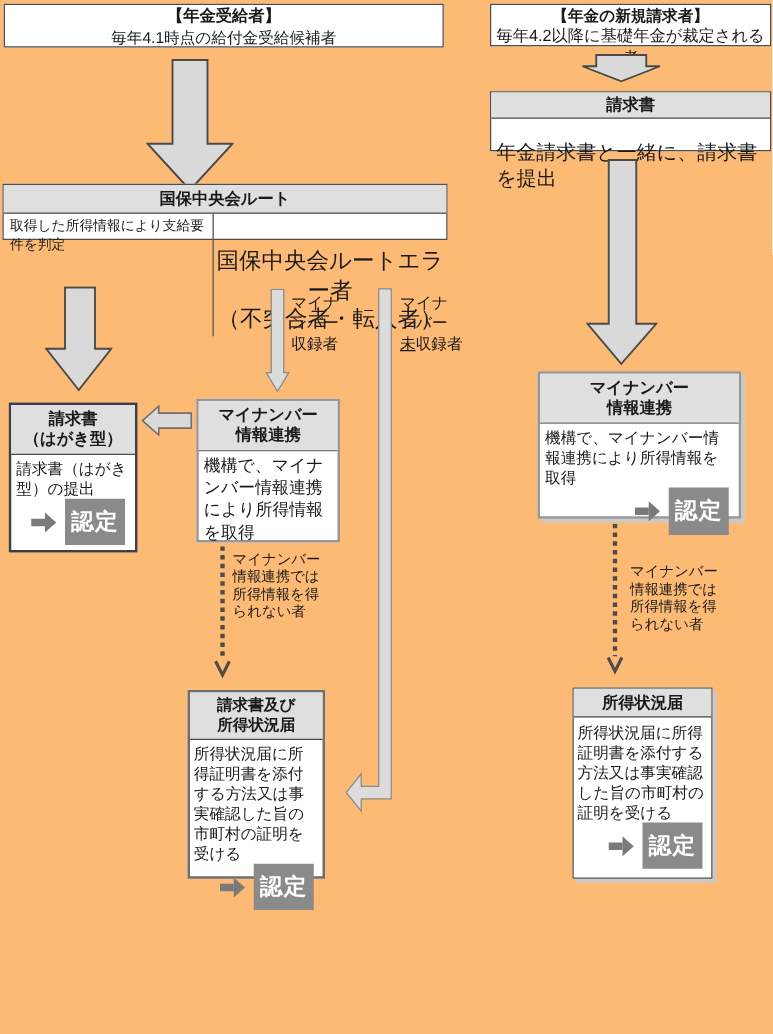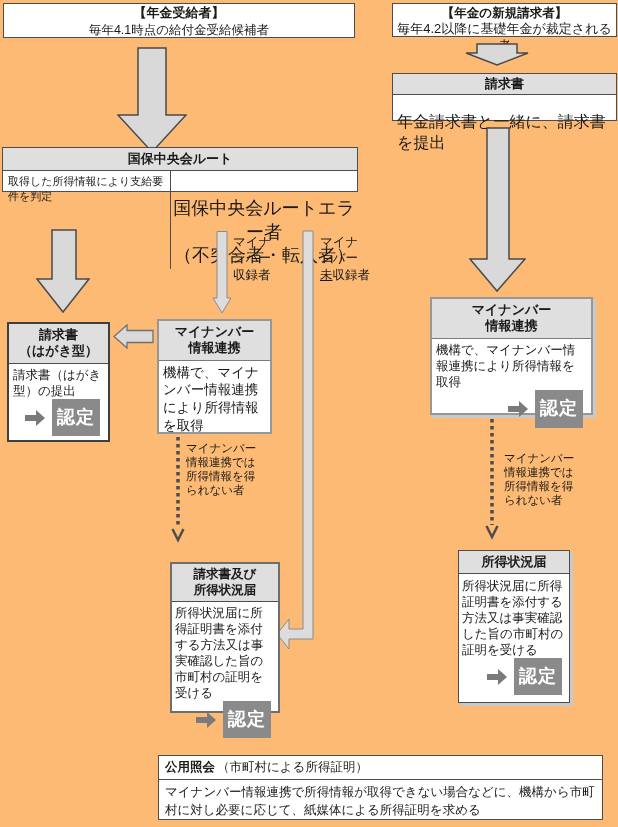--- a/index.html
+++ b/index.html
@@ -125,21 +125,21 @@
     <line x1="7" y1="0" x2="7" y2="91" stroke="#4d4d4d" stroke-width="3.5" stroke-dasharray="3.5 3.5"></line>
     <path d="M1.5,92 L7,103 L12.5,92" fill="none" stroke="#4d4d4d" stroke-width="2.5"></path>
   </svg>
   <div class="lbl-sm" style="left:186px;top:441px;">
     <div>マイナンバー</div>
     <div>情報連携では</div>
     <div>所得情報を得</div>
     <div>られない者</div>
   </div>
 
-  <div class="box mborder" style="left:170px;top:552px;width:110px;height:151px;margin-top:10px;">
+  <div class="box mborder" style="left:150px;top:552px;width:110px;height:151px;">
     <div class="hdr" style="font-size:12.5px;">
       <div>請求書及び</div>
       <div>所得状況届</div>
     </div>
     <div class="bdy" style="font-size:12.5px;line-height:1.28;padding:3px;">
       <div>所得状況届に所得証明書を添付する方法又は事実確認した旨の市町村の証明を受ける</div>
       <div class="badge-row">
         <span class="rarrow">
             <span class="stem"></span>
             <span class="tip"></span>
@@ -193,21 +193,14 @@
       <div class="badge-row">
         <span class="rarrow">
             <span class="stem"></span>
             <span class="tip"></span>
           </span>
         <span class="badge">認定</span>
       </div>
     </div>
   </div>
 
-  <div class="box" style="left:158px;top:755px;width:445px;height:65px;">
-    <div class="koyo-hdr">
-      <span class="koyo-bold">公用照会</span>
-      <span>（市町村による所得証明）</span>
-    </div>
-    <div class="koyo-body">マイナンバー情報連携で所得情報が取得できない場合などに、機構から市町村に対し必要に応じて、紙媒体による所得証明を求める</div>
-  </div>
 
 </div>
 
 </body></html>

